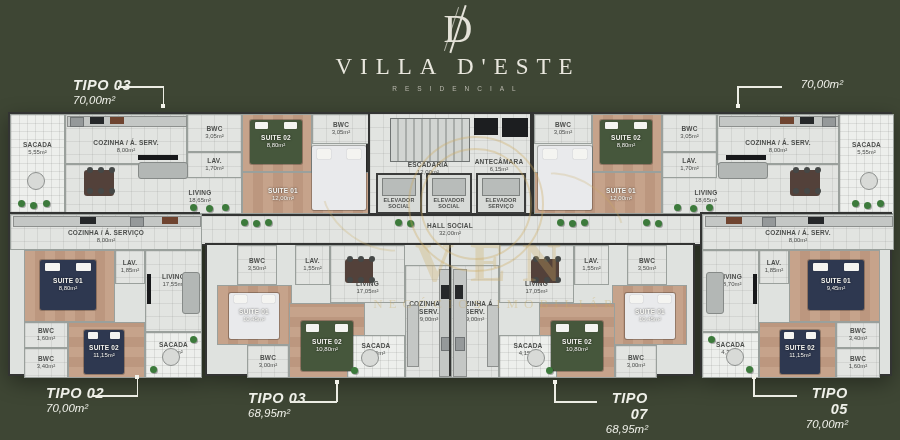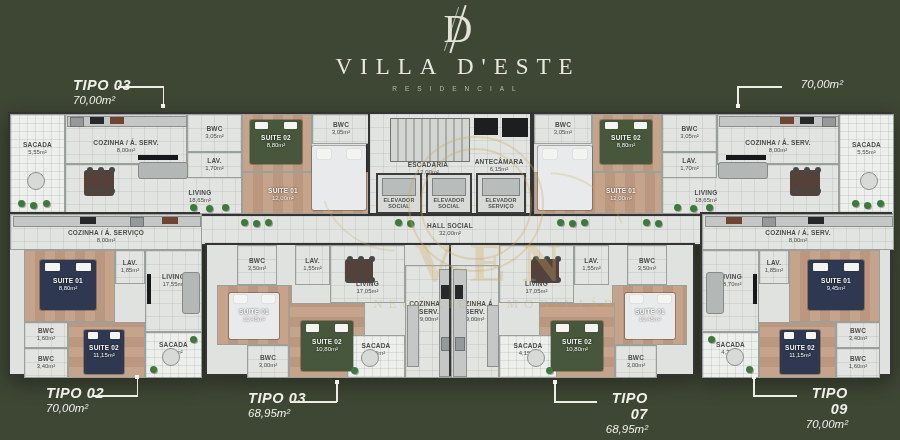--- a/index.html
+++ b/index.html
@@ -559,20 +559,20 @@
 
   <div class="callout" style="left:600px;top:390px;text-align:right;width:48px">
     <div class="cname">TIPO 07</div>
     <div class="carea">68,95m²</div>
   </div>
   <div class="lead" style="left:554px;top:401px;width:43px;height:1.5px"></div>
   <div class="lead" style="left:554px;top:382px;width:1.5px;height:20px"></div>
   <div class="ldot" style="left:552.5px;top:380px"></div>
 
   <div class="callout" style="left:800px;top:385px;text-align:right;width:48px">
-    <div class="cname">TIPO 09</div>
+    <div class="cname">TIPO 05</div>
     <div class="carea">70,00m²</div>
   </div>
   <div class="lead" style="left:753px;top:395px;width:44px;height:1.5px"></div>
   <div class="lead" style="left:753px;top:377px;width:1.5px;height:19px"></div>
   <div class="ldot" style="left:751.5px;top:375px"></div>
 
 </div>
 
 </body></html>

